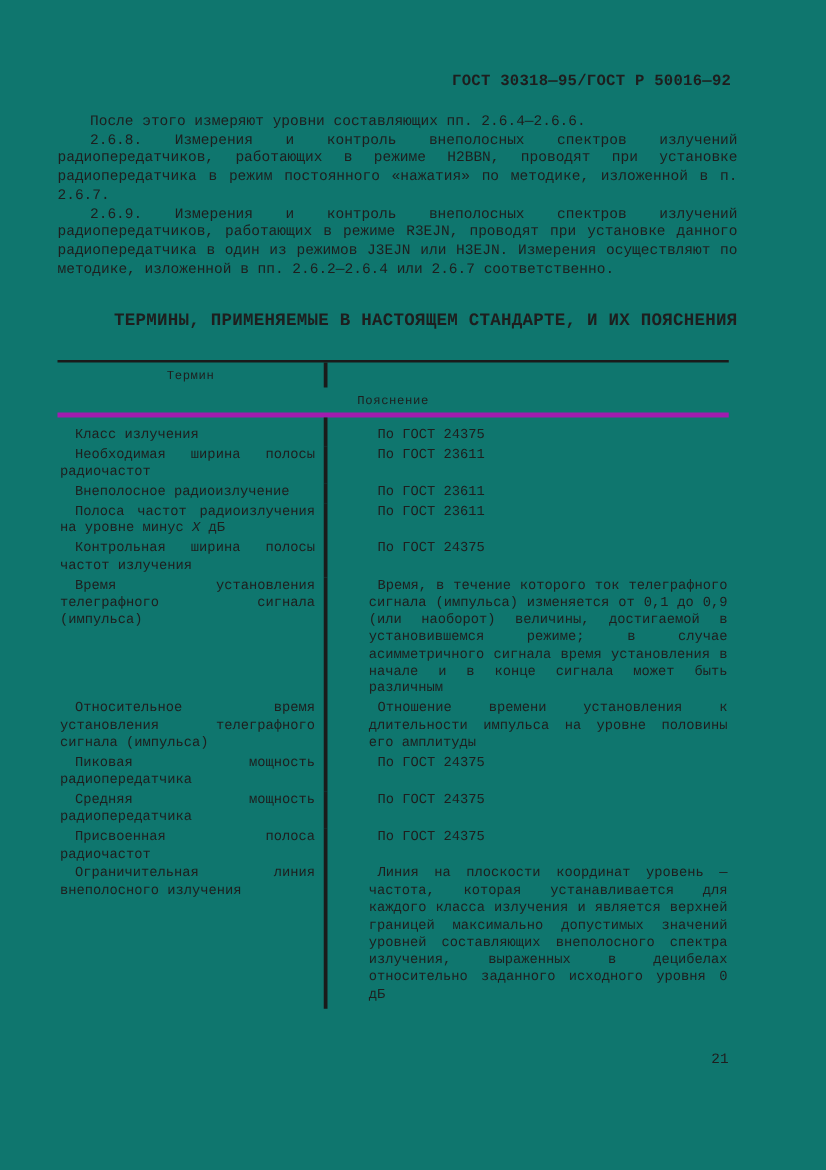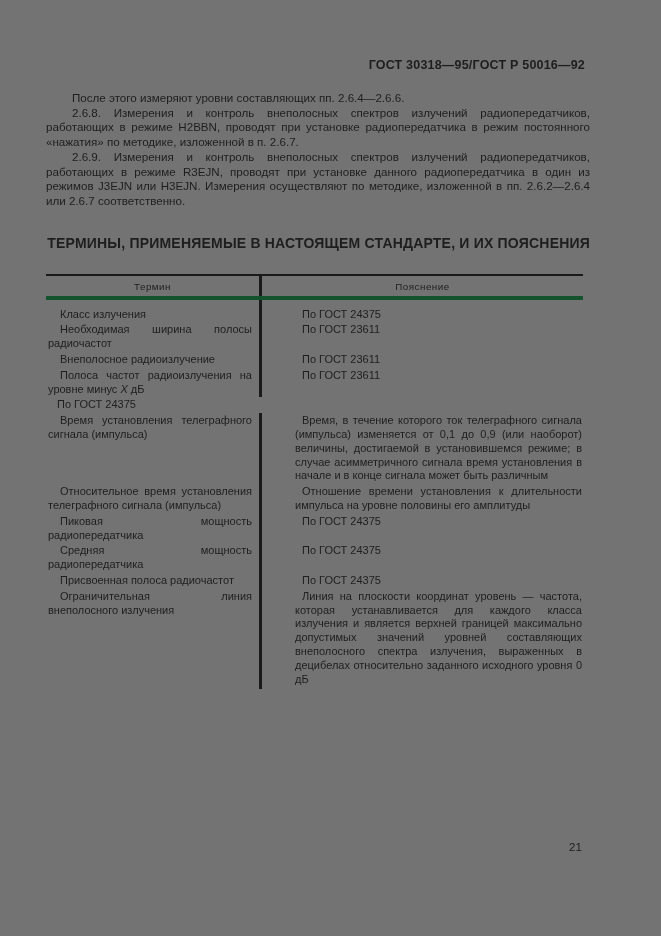--- a/index.html
+++ b/index.html
@@ -1,23 +1,23 @@
 <!DOCTYPE html>
 <html><head>
 <meta charset="utf-8">
 <style>
   html,body { margin:0; padding:0; }
   body { background:#f6f6f4; }
   .page {
     position:relative;
     width:661px; height:936px;
     box-sizing:border-box;
-    background:#737373;
+    background:#0f766e;
     color:#1e1e1e;
-    font-family:Liberation Sans, sans-serif;
+    font-family:Liberation Mono, monospace;
     padding:58px 71px 0 46px;
     overflow:hidden;
   }
   .doc-header {
     text-align:right;
     font-weight:bold;
     font-size:12.5px;
     letter-spacing:0.2px;
     padding-right:5px;
   }
@@ -43,21 +43,21 @@
     font-weight:bold;
     font-size:14px;
     letter-spacing:0.2px;
   }
   .gtable {
     margin-top:23px;
     width:537px;
     border-top:2px solid #1a1a1a;
     font-size:11px;
   }
-  .gtable-head { display:flex; border-bottom:4px solid #14532d; }
+  .gtable-head { display:flex; border-bottom:4px solid #a21caf;flex-direction:column; }
   .gth {
     box-sizing:border-box;
     padding:5px 2px 4px;
     font-size:9.8px;
     letter-spacing:0.5px;
     text-align:center;
   }
   .gth-term { width:216px; border-right:3px solid #1a1a1a; }
   .gth-expl { flex:1; }
   .grow { display:flex;gap:29px; }
@@ -123,20 +123,21 @@
     <div class="gcell gcell-term">Внеполосное радиоизлучение</div>
     <div class="gcell gcell-expl">По ГОСТ 23611</div>
   </div>
 
   <div class="grow">
     <div class="gcell gcell-term">Полоса частот радиоизлучения на уровне минус <i>X</i> дБ</div>
     <div class="gcell gcell-expl">По ГОСТ 23611</div>
   </div>
 
   <div class="grow">
+    <div class="gcell gcell-term">Контрольная ширина полосы частот излучения</div>
     <div class="gcell gcell-expl">По ГОСТ 24375</div>
   </div>
 
   <div class="grow">
     <div class="gcell gcell-term">Время установления телеграфного сигнала (импульса)</div>
     <div class="gcell gcell-expl">Время, в течение которого ток телеграфного сигнала (импульса) изменяется от 0,1 до 0,9 (или наоборот) величины, достигаемой в установившемся режиме; в случае асимметричного сигнала время установления в начале и в конце сигнала может быть различным</div>
   </div>
 
   <div class="grow">
     <div class="gcell gcell-term">Относительное время установления телеграфного сигнала (импульса)</div>

